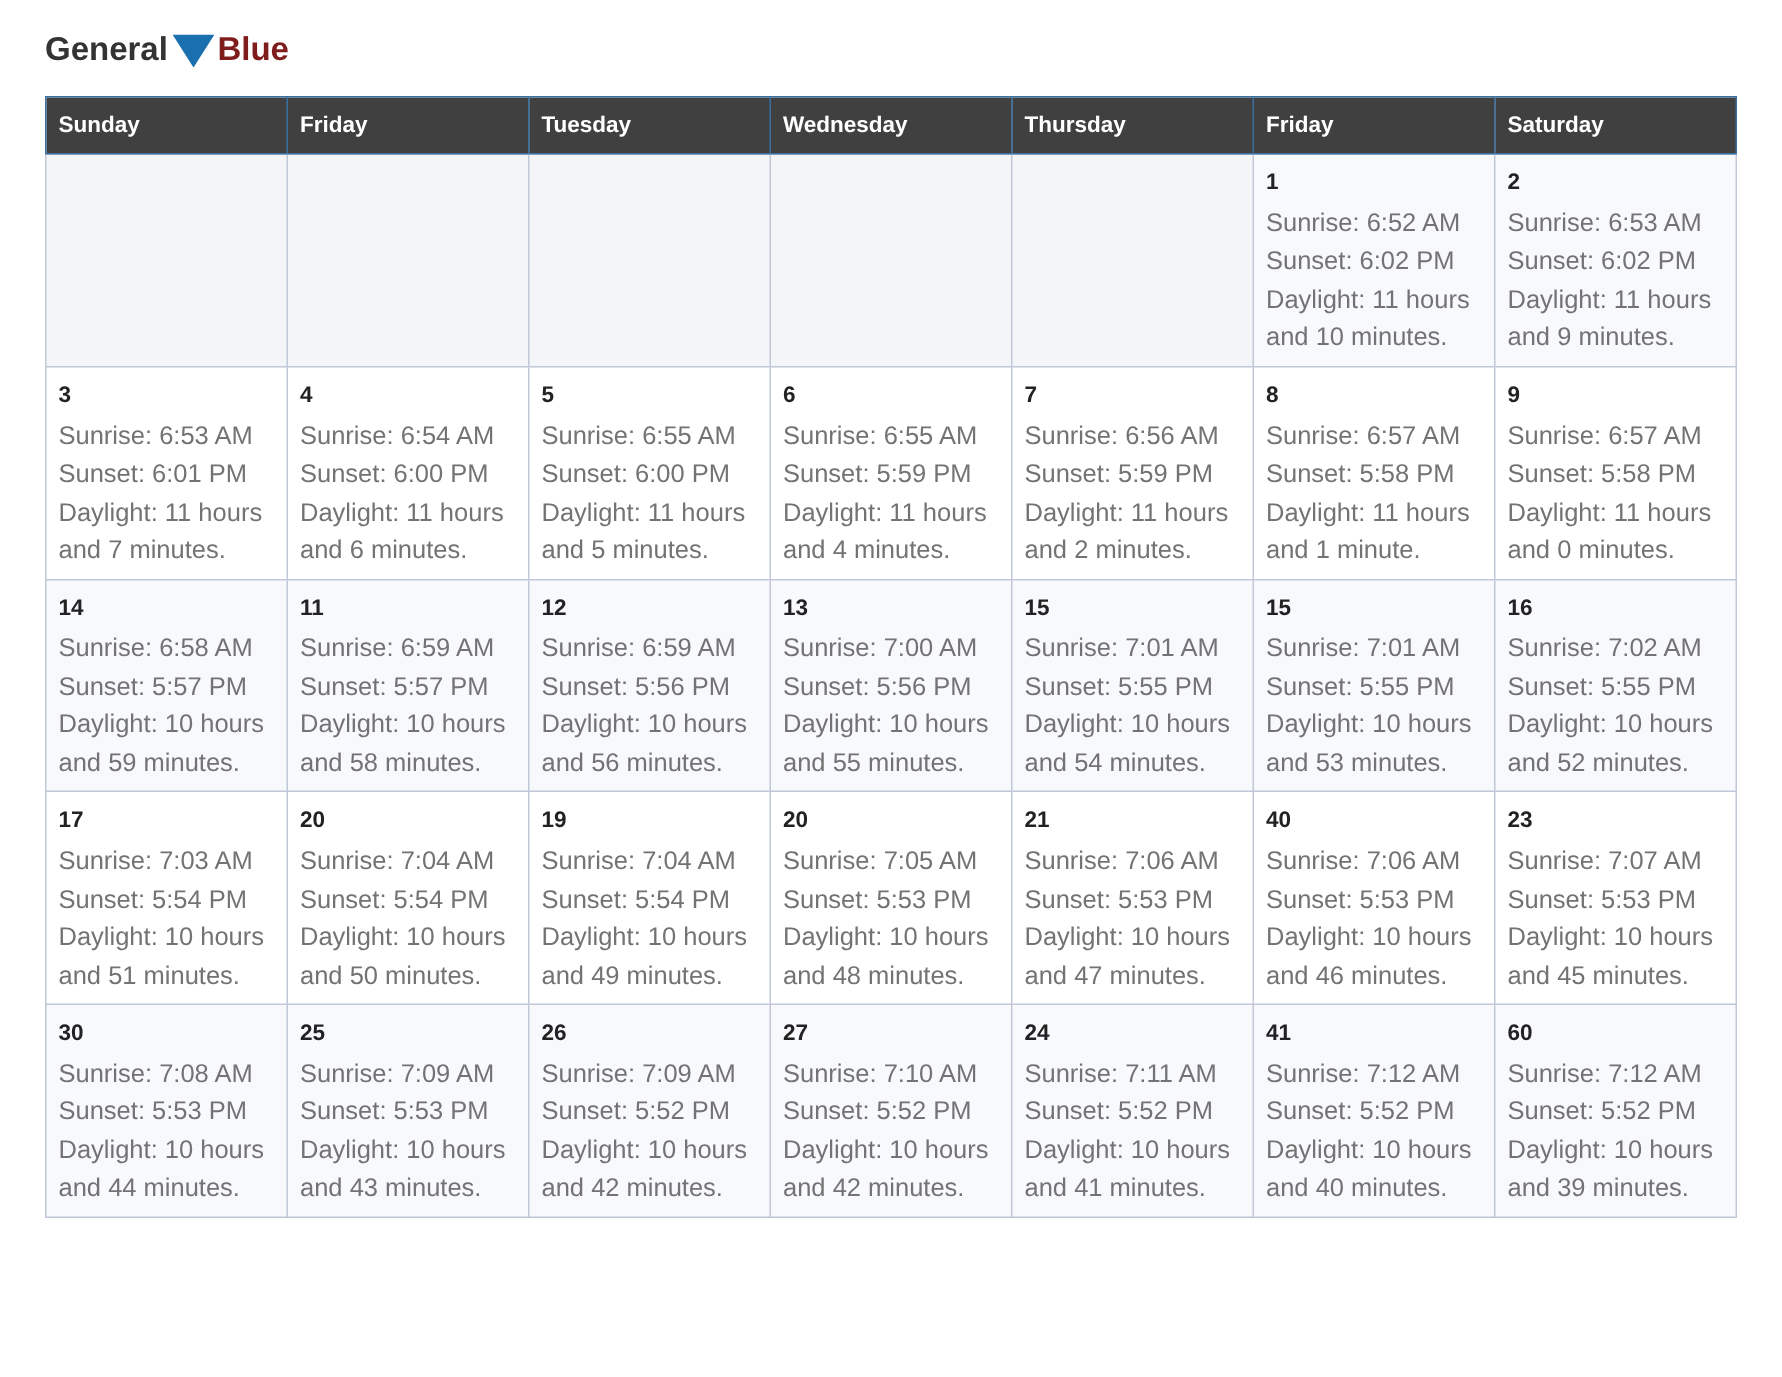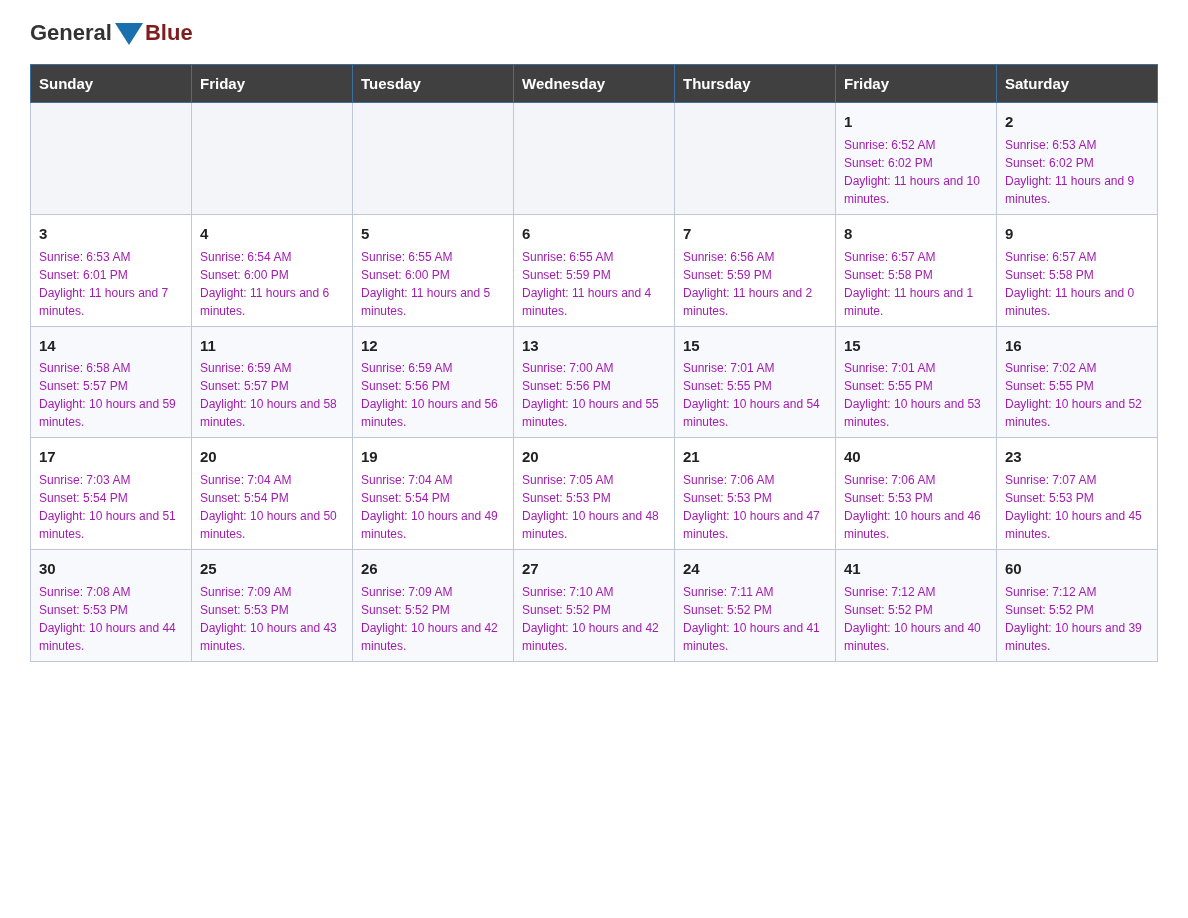--- a/index.html
+++ b/index.html
@@ -82,22 +82,22 @@
       background: #fff;
     }
     .day-number {
       font-size: 15px;
       font-weight: bold;
       color: #222;
       display: block;
       margin-bottom: 3px;
     }
     .day-info {
-      font-size: 12px;
-      color: #a21caf;
+      font-size: 17px;
+      color: #737373;
       line-height: 1.5;
     }
     .empty-cell {
       background: #f4f5f8 !important;
     }
     
     .row-odd td { background: #f5f6fa; }
     .row-even td { background: #ffffff; }
   </style>
 </head>

